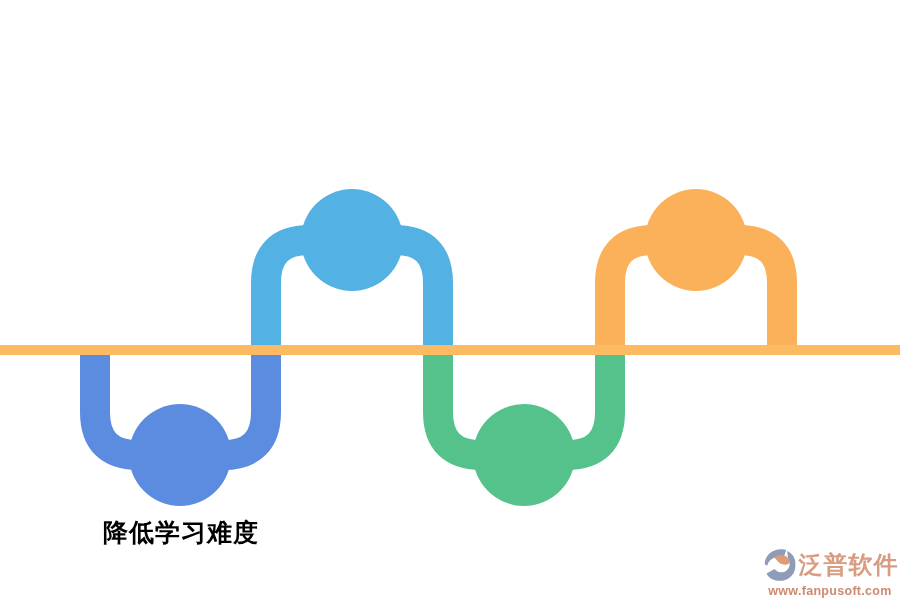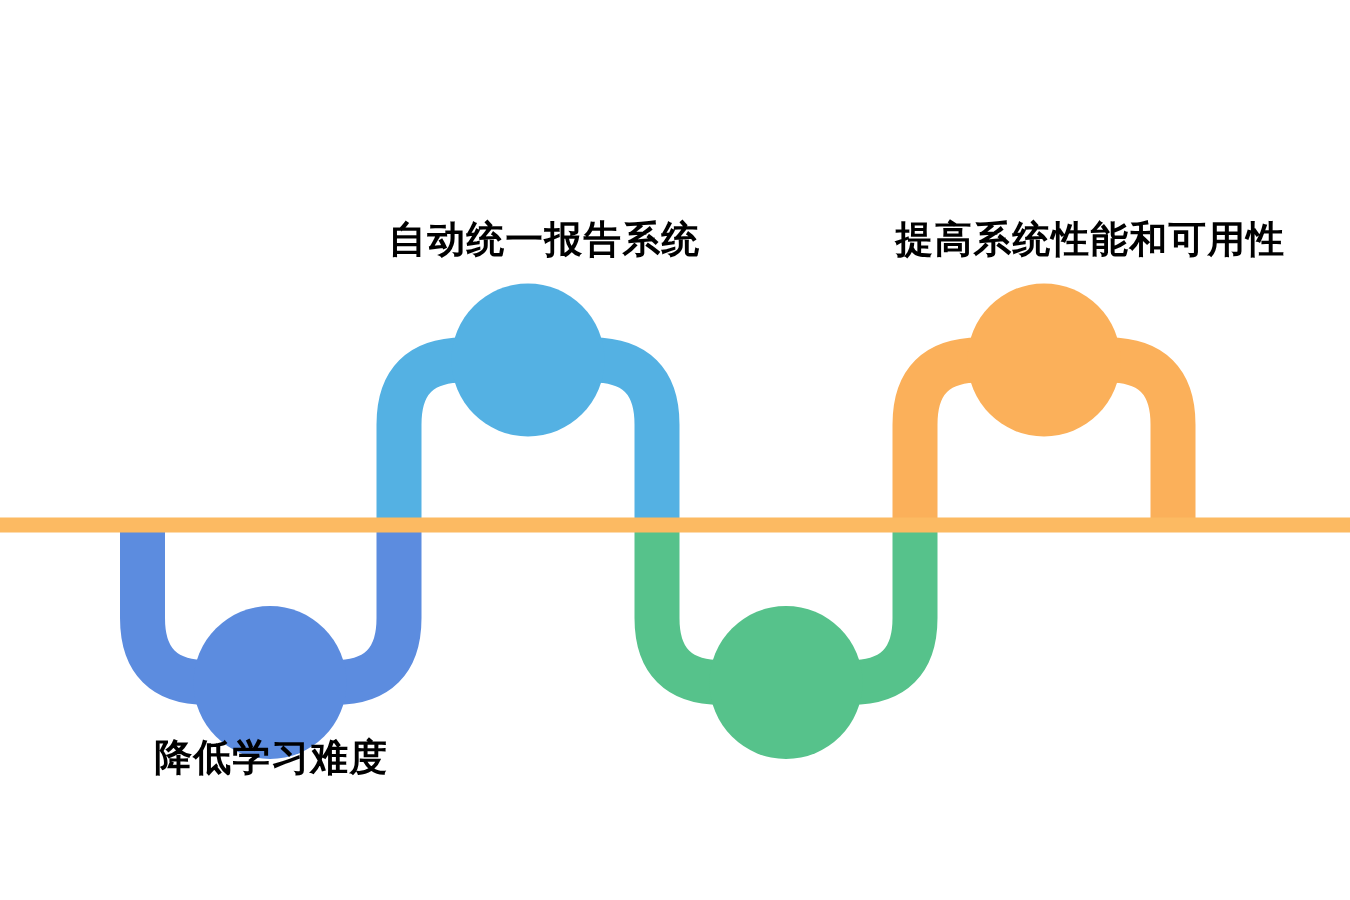--- a/index.html
+++ b/index.html
@@ -75,21 +75,30 @@
 
     <path d="M 438 350 L 438 412 Q 438 455 481 455 L 567 455 Q 610 455 610 412 L 610 350" fill="none" stroke-width="30" stroke="#56C28B"></path>
     <circle cx="524" cy="455" r="51" fill="#56C28B"></circle>
 
     <path d="M 610 350 L 610 283 Q 610 240 653 240 L 739 240 Q 782 240 782 283 L 782 350" fill="none" stroke-width="30" stroke="#FBB05A"></path>
     <circle cx="696" cy="240" r="51" fill="#FBB05A"></circle>
 
     <line x1="0" y1="350" x2="900" y2="350" stroke-width="10" stroke="#FCBA62"></line>
   </svg>
 
-  <div class="node-label" style="left:181px; top:488px;">降低学习难度</div>
-
-  <div class="node-label" style="left:363px; top:143px;">自动统一报告系统</div>
+  <div class="node-label" style="left:181px; top:516px;">降低学习难度</div>
 
 
-  <div class="node-label" style="left:727px; top:143px;">提高系统性能和可用性</div>
 
+
+  <div class="watermark">
+    <div class="row">
+      <svg width="36" height="37" viewBox="0 0 40 40">
+        <path d="M3 20 C3 10 11 3 21 3 C23 3 25 3 27 4 L24 12 C17 10 8 13 6 21 Z" fill="#8F9CB8"></path>
+        <path d="M28 5 C35 8 38 15 37 22 C37 30 31 37 23 38 C15 39 8 36 5 30 L14 25 C17 29 23 30 27 27 C31 24 32 18 29 14 Z" fill="#8F9CB8"></path>
+        <path d="M14 12 C22 7 30 10 31 18 C27 22 19 21 14 12 Z" fill="#DE9B77"></path>
+      </svg>
+      <span class="brand">泛普软件</span>
+    </div>
+    <div class="url">www.fanpusoft.com</div>
+  </div>
 
 </div>
 
 </body></html>

